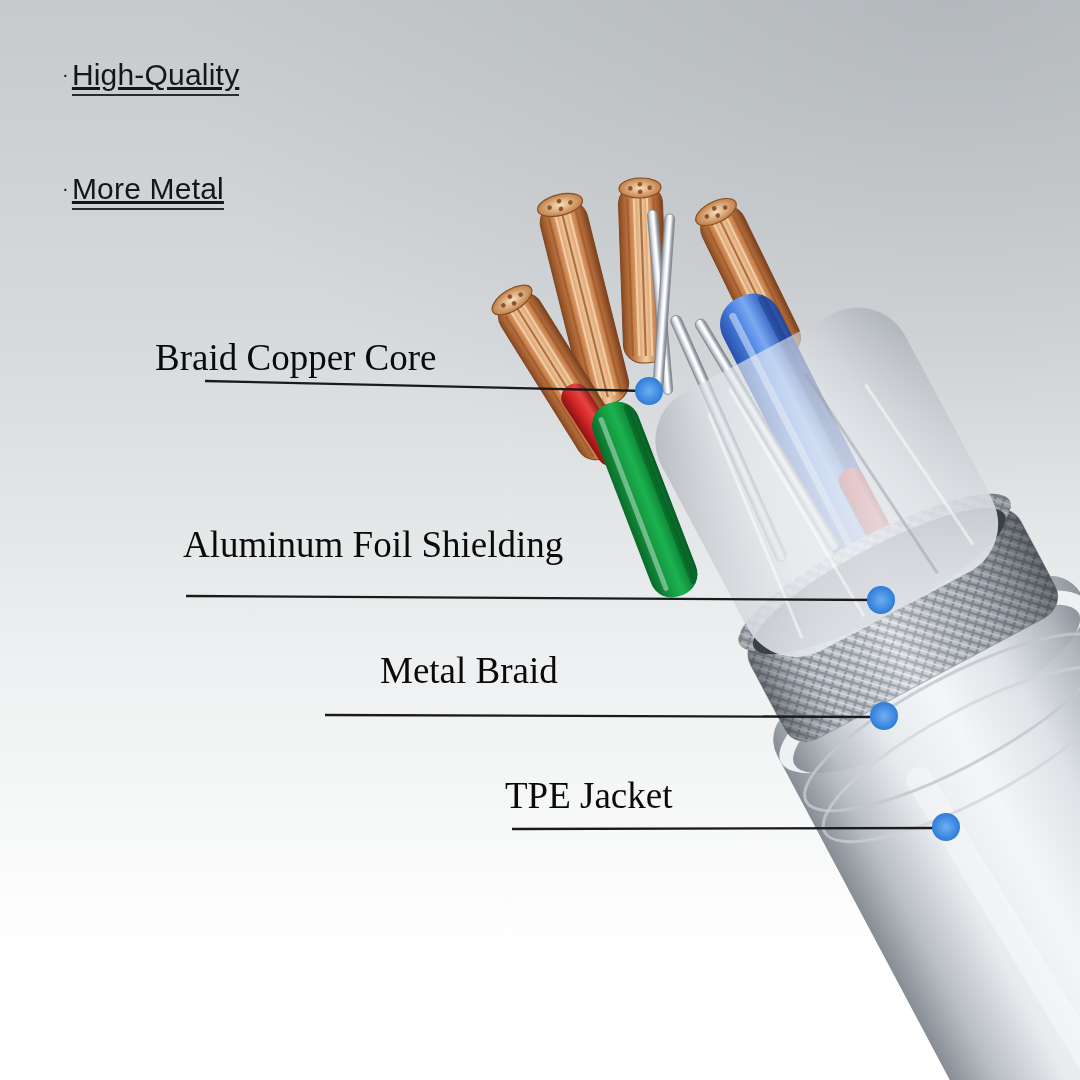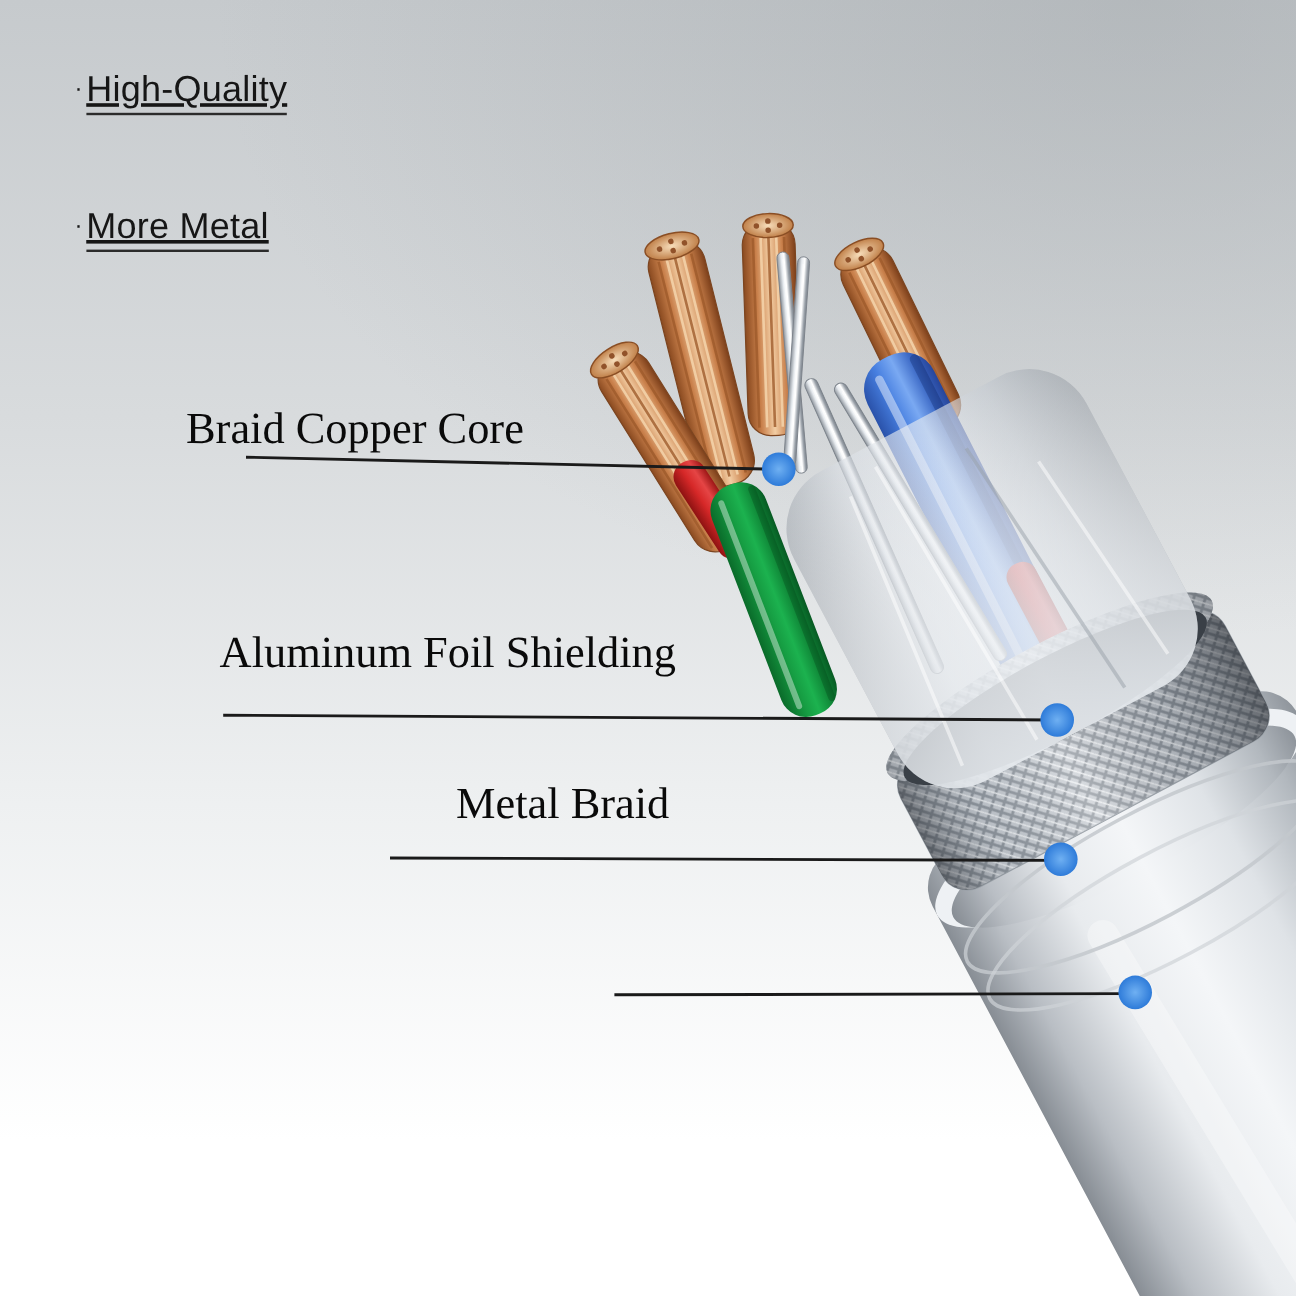--- a/index.html
+++ b/index.html
@@ -231,14 +231,15 @@
     <span class="label">High-Quality</span>
   </div>
   <div class="feature" id="feature-1">
     <span class="dot">·</span>
     <span class="label">More Metal</span>
   </div>
 
   <div class="callout" id="callout-0">Braid Copper Core</div>
   <div class="callout" id="callout-1">Aluminum Foil Shielding</div>
   <div class="callout" id="callout-2">Metal Braid</div>
+  <div class="callout" id="callout-3">TPE Jacket</div>
 
 </div>
 
 </body></html>

